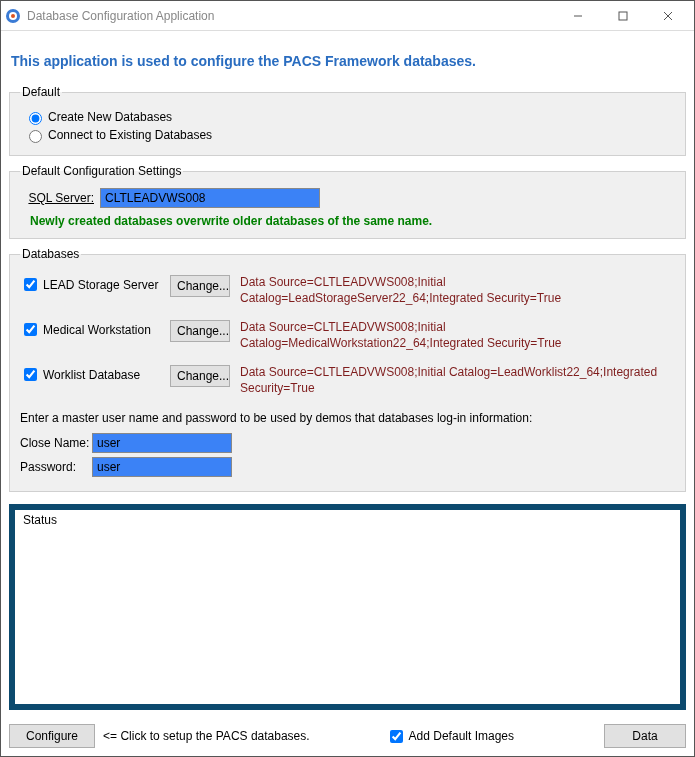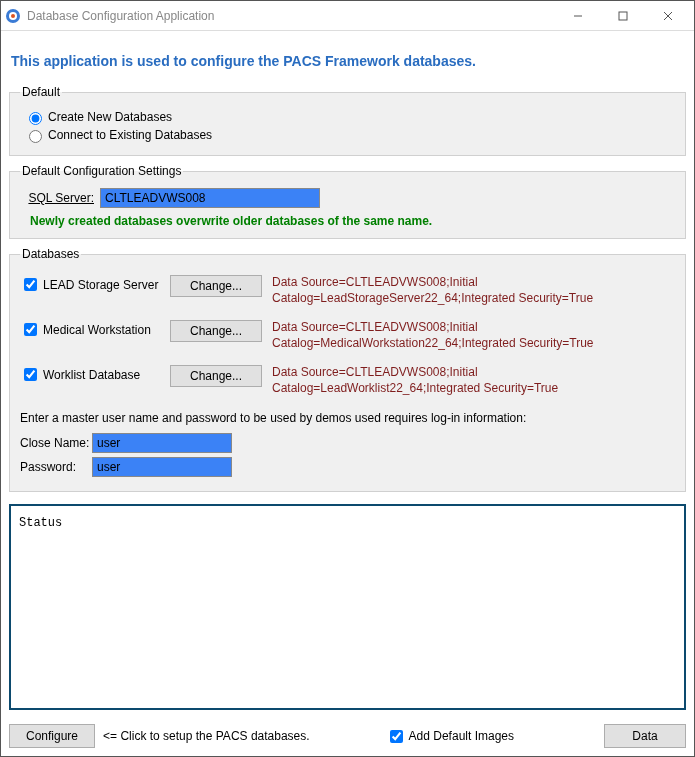--- a/index.html
+++ b/index.html
@@ -90,21 +90,21 @@
       align-items: flex-start;
       margin: 6px 0 14px 0;
     }
     .db-check {
       width: 150px;
       display: flex;
       align-items: center;
     }
     .db-check input { margin-right: 6px; }
     .change-btn {
-      width: 92px;
+      width: 60px;
       height: 22px;
       background: #e1e1e1;
       border: 1px solid #adadad;
       font-family: inherit;
       font-size: 12px;
       margin-right: 10px;
       cursor: pointer;
     }
     .db-ds {
       flex: 1;
@@ -114,28 +114,27 @@
     }
     .cred-row {
       display: flex;
       align-items: center;
       margin: 4px 0;
     }
     .cred-label {
       width: 72px;
     }
     .status-box {
-      border: 2px solid #0c4a6e;
+      border: 6px solid #0c4a6e;
       margin: 6px 8px;
       flex: 1;
       background: #fff;
-      padding: 10px 8px;
+      padding: 3px 8px;
       font-size: 12px;
       overflow: auto;
-      font-family: Liberation Mono, monospace;
     }
     .bottom-bar {
       display: flex;
       align-items: center;
       padding: 8px;
       gap: 8px;
     }
     .btn {
       height: 24px;
       padding: 0 16px;
@@ -234,21 +233,21 @@
 
     <div class="db-row">
       <label class="db-check">
         <input type="checkbox" checked="" style="">
         <span>Worklist Database</span>
       </label>
       <button class="change-btn">Change...</button>
       <div class="db-ds">Data Source=CLTLEADVWS008;Initial Catalog=LeadWorklist22_64;Integrated Security=True</div>
     </div>
 
-    <div class="prompt">Enter a master user name and password to be used by demos used requires log-in information:</div>
+    <div class="prompt">Enter a master user name and password to be used by demos that databases log-in information:</div>
     <div class="cred-row">
       <span class="cred-label">Close Name:</span>
       <input class="text-input" style="width: 140px;" value="user">
     </div>
     <div class="cred-row">
       <span class="cred-label">Password:</span>
       <input class="text-input" style="width: 140px;" value="user">
     </div>
   </fieldset>
 

